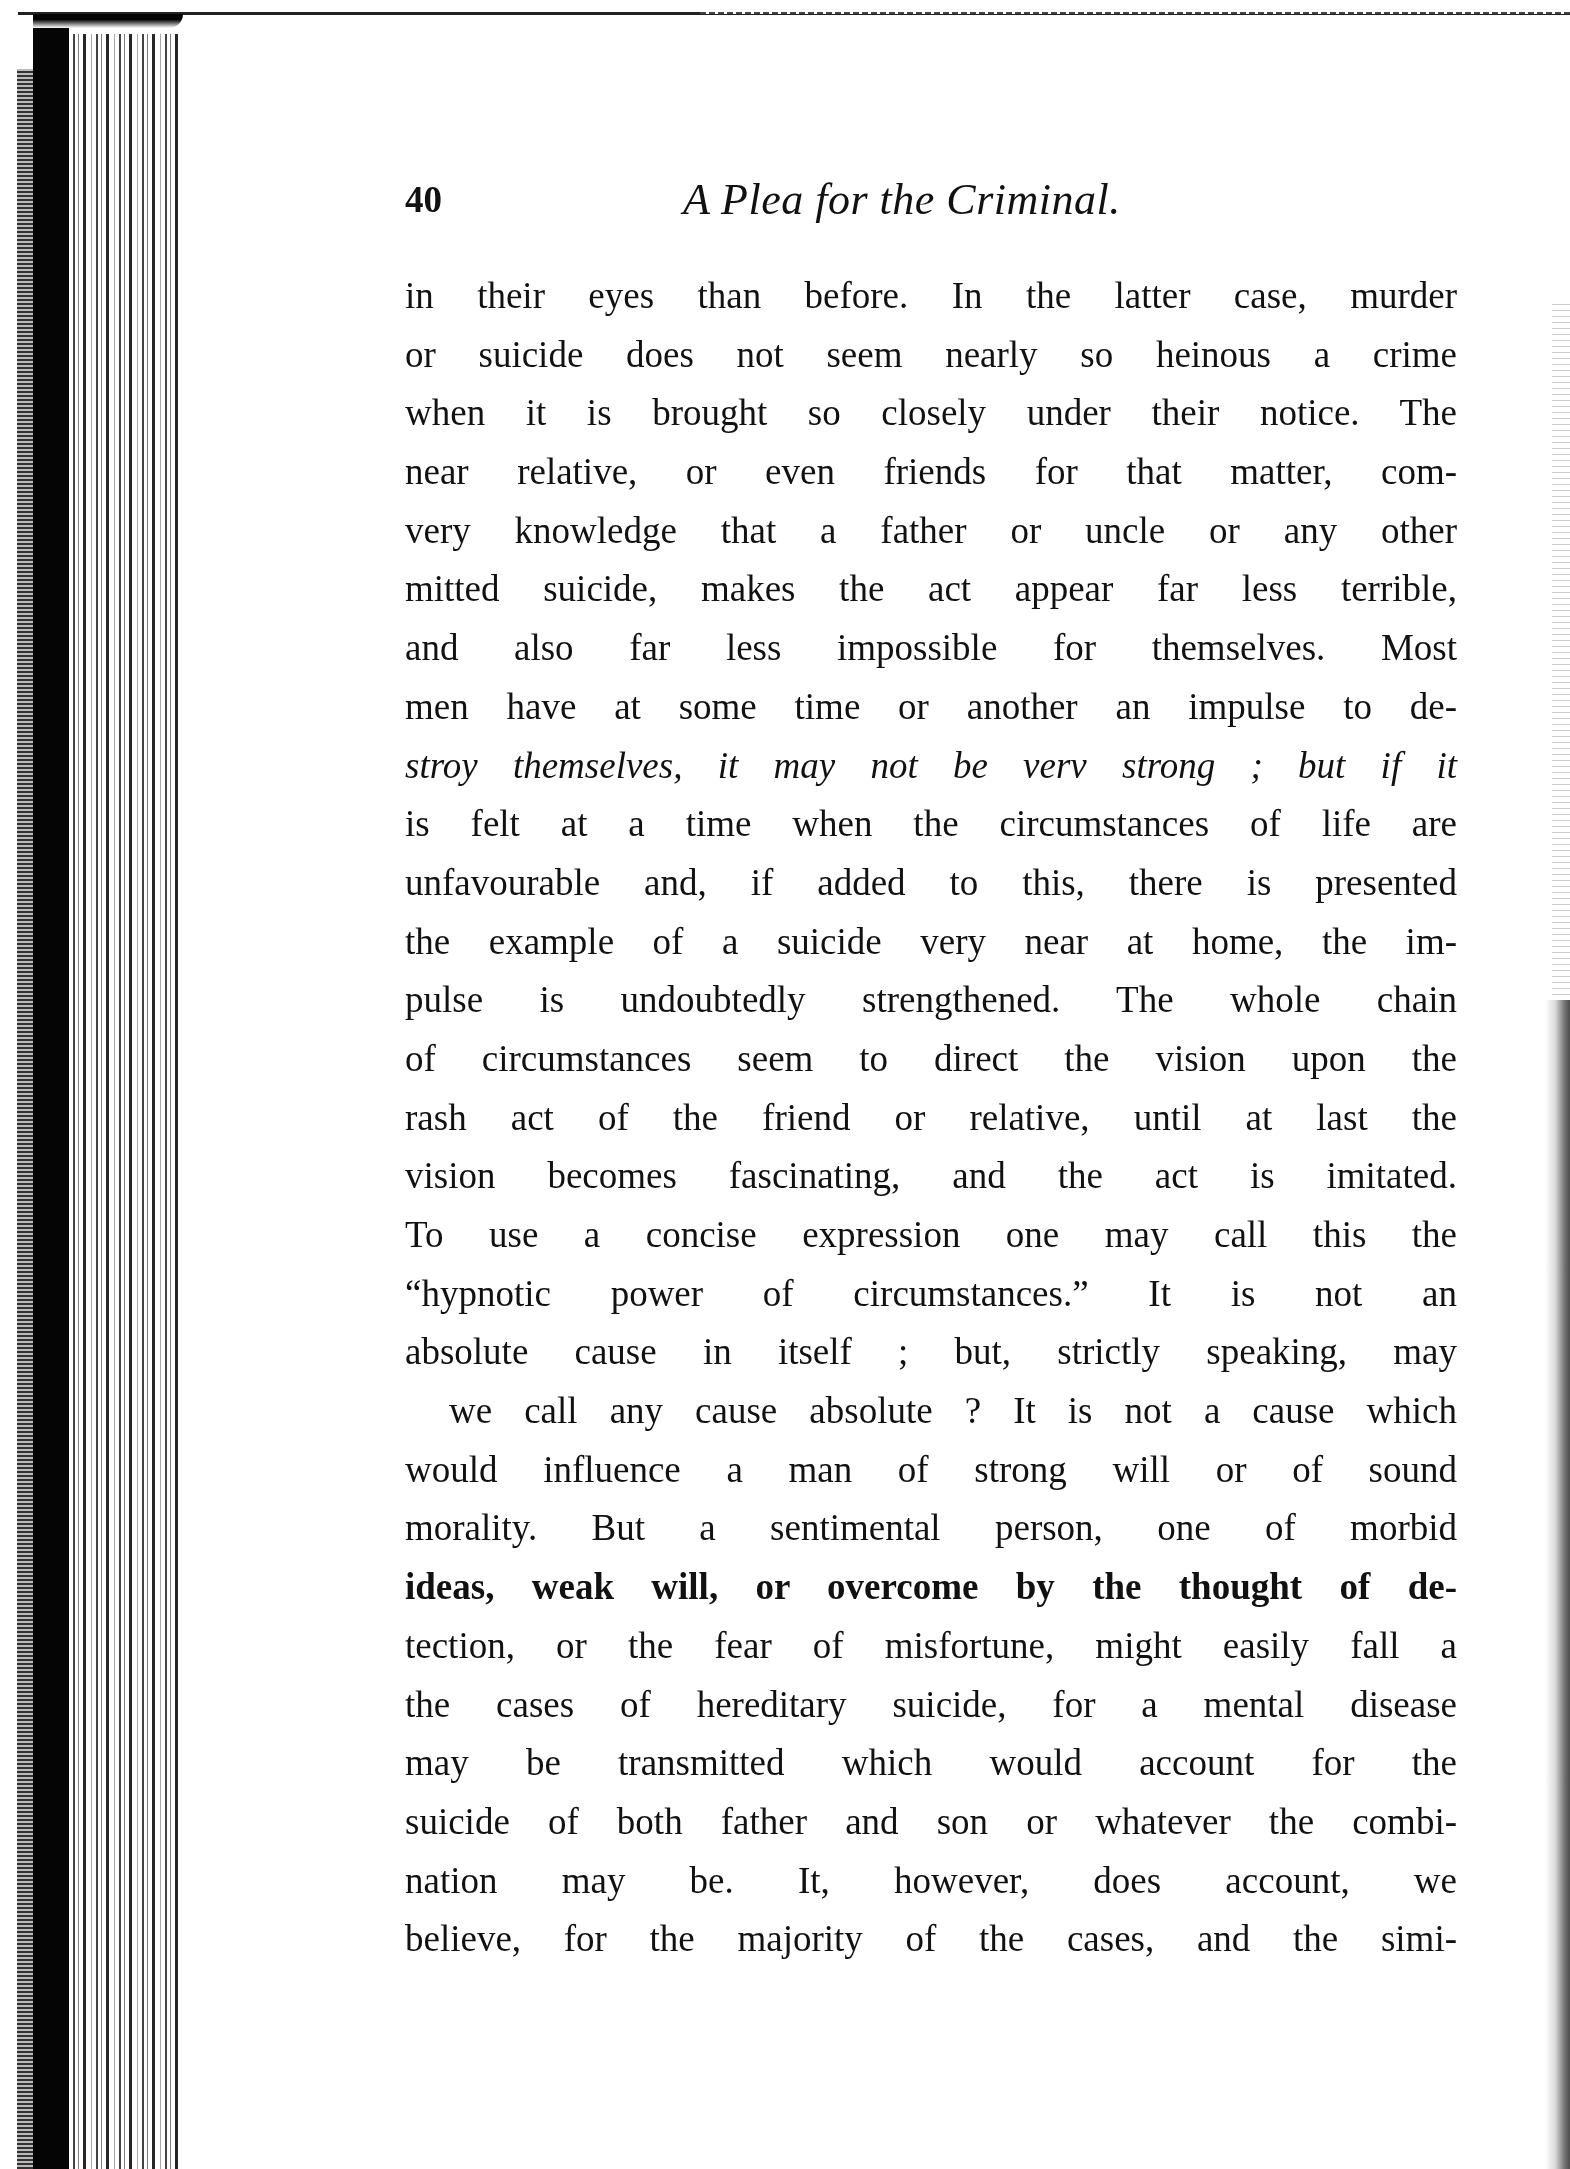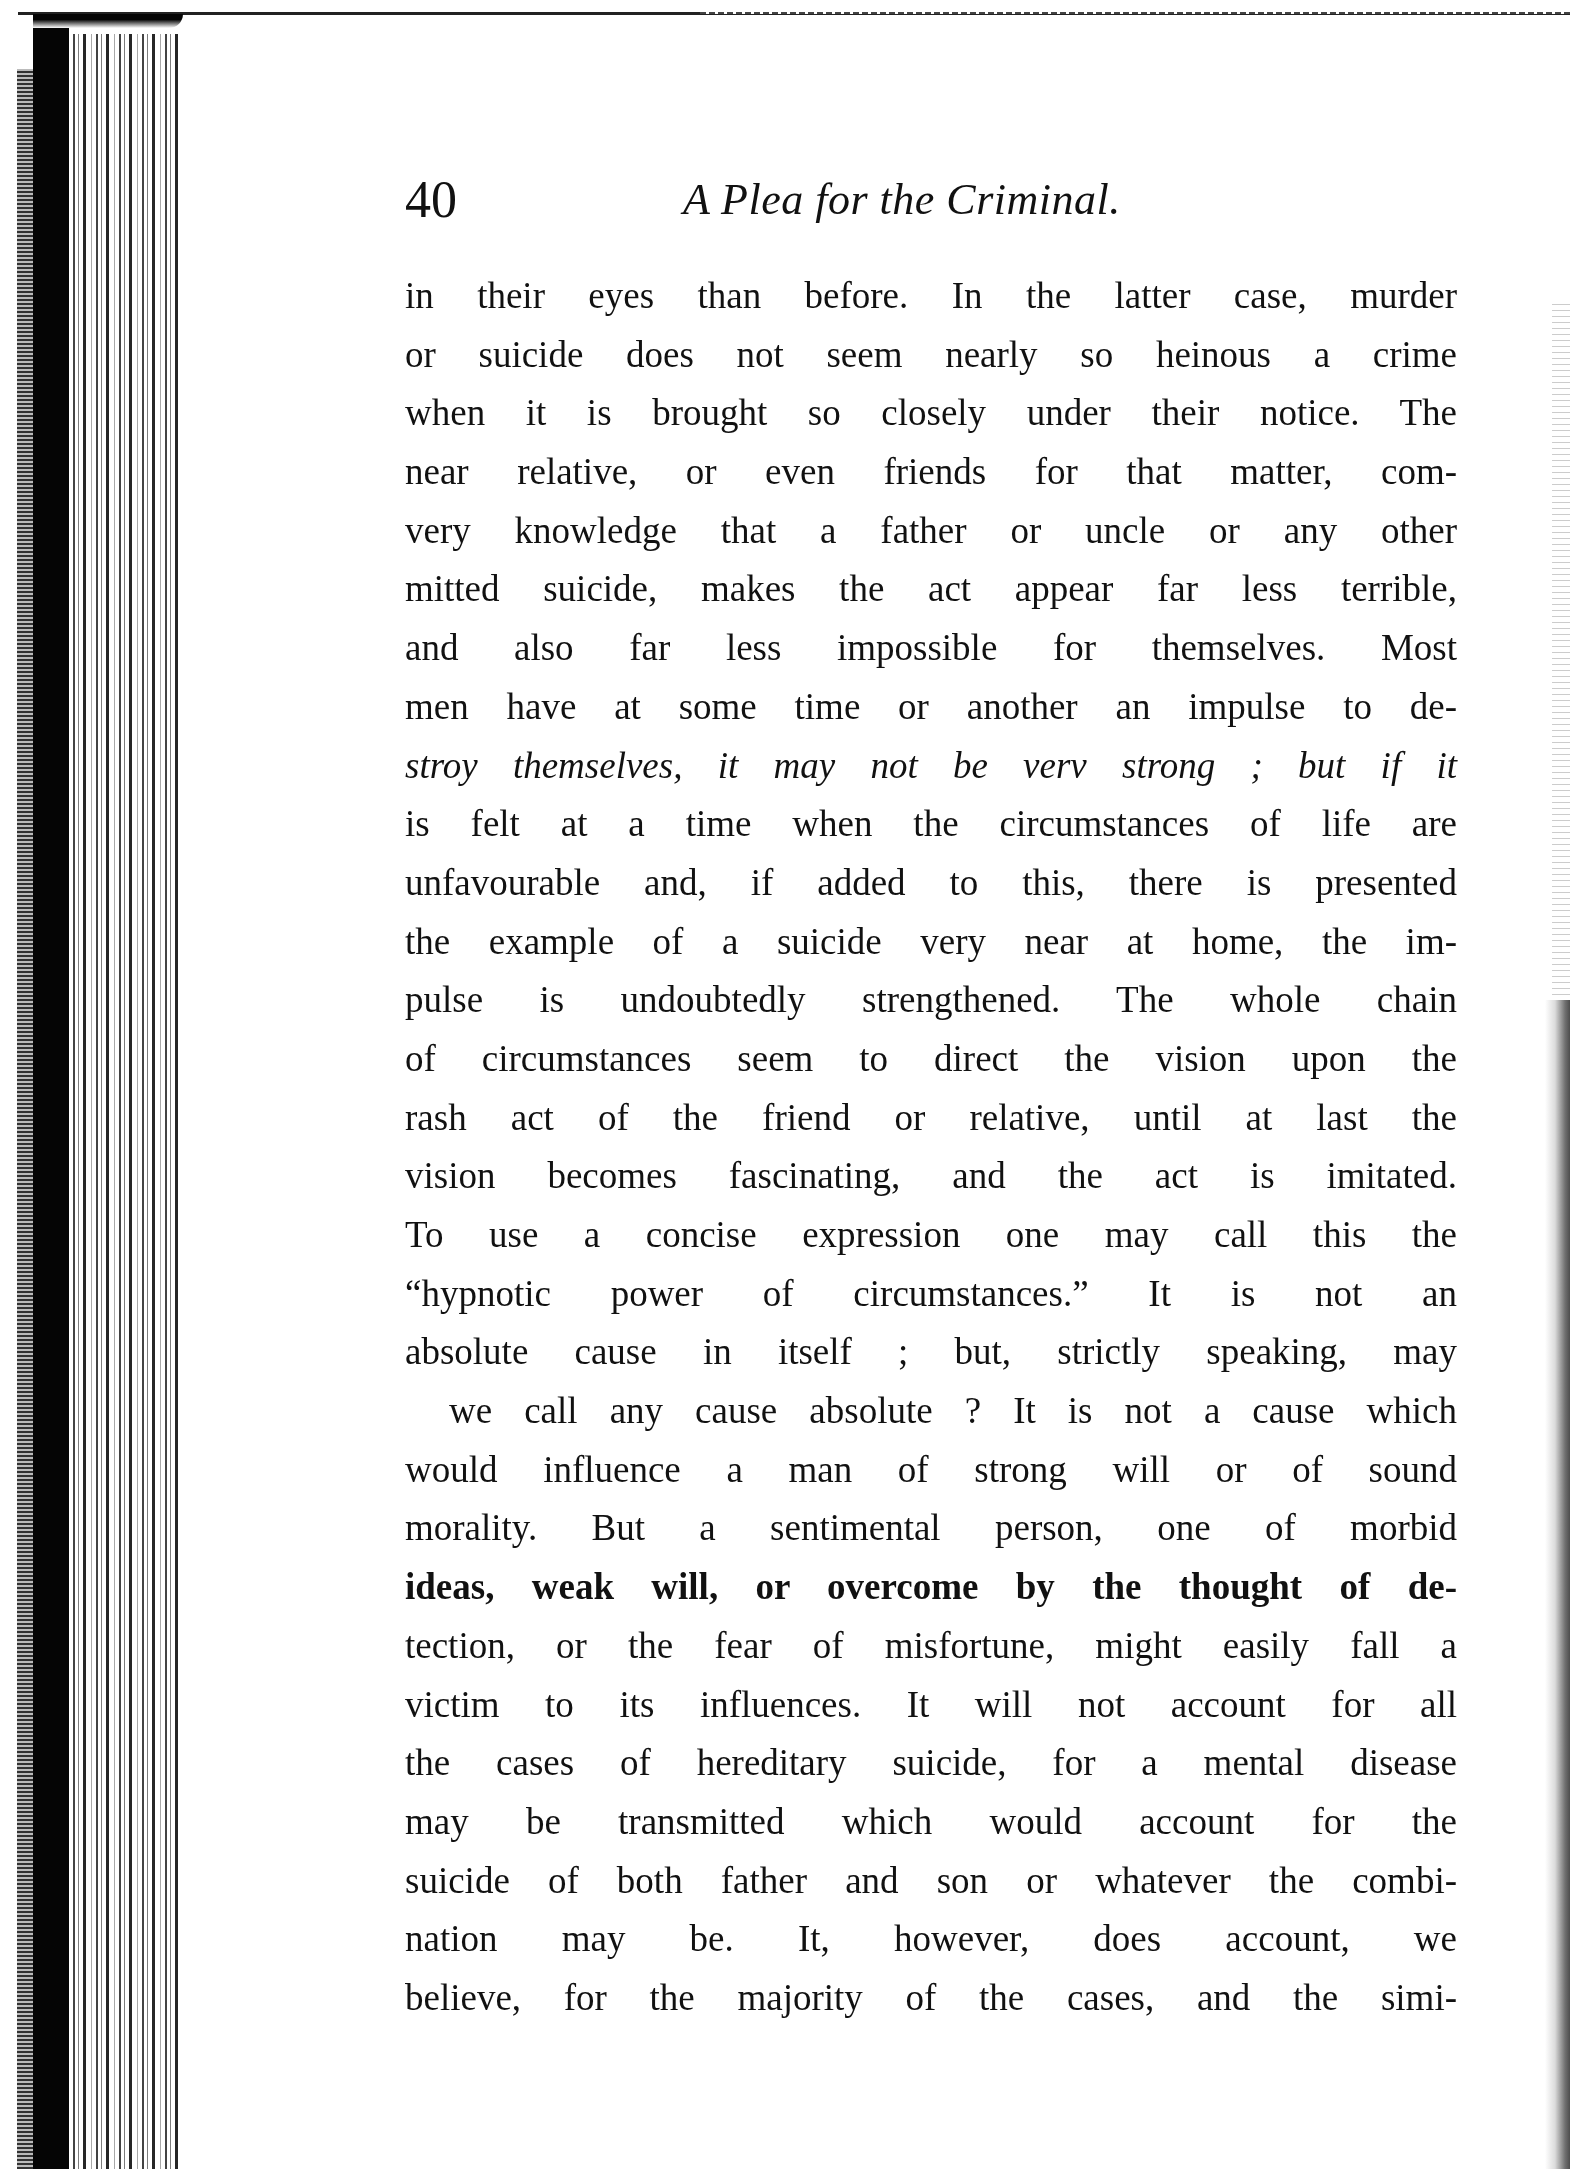--- a/index.html
+++ b/index.html
@@ -11,21 +11,21 @@
   .binding .spine { position:absolute; left:16px; top:0; width:36px; height:2155px; background:#050505; }
   .binding .spine-top { position:absolute; left:16px; top:0; width:150px; height:14px; background:linear-gradient(180deg,#050505 0,#050505 40%,#fff 100%); border-radius:0 0 30px 0; }
   .binding .edges { position:absolute; left:52px; top:20px; width:110px; height:2135px;
     background:
       repeating-linear-gradient(90deg,#fff 0 4px,#222 4px 6px,#fff 6px 9px,#666 9px 10px,#fff 10px 14px,#000 14px 17px,#fff 17px 22px,#999 22px 23px); opacity:.85; }
   .right-edge { position:absolute; left:1545px; top:1000px; width:25px; height:1169px;
     background:linear-gradient(90deg,#fff 0,#ccc 40%,#333 80%,#000 100%); opacity:.7; }
   .right-edge2 { position:absolute; left:1552px; top:300px; width:18px; height:700px;
     background:repeating-linear-gradient(0deg,#fff 0 5px,#aaa 5px 6px); opacity:.6; }
   .header { position:absolute; left:405px; top:172px; width:1052px; height:60px; }
-  .page-number { position:absolute; left:0; top:0; font-size:52px; line-height:56px; }
+  .page-number { position:absolute; left:0; top:0; font-size:37px; line-height:56px;font-weight:bold; }
   .running-title { position:absolute; left:278px; top:0; font-size:44px; line-height:56px; font-style:italic; letter-spacing:0.5px; }
   .body-text { position:absolute; left:405px; top:267px; width:1052px; }
   .line { display:block; font-size:37px; line-height:58.7px; height:58.7px; text-align:justify; text-align-last:justify; white-space:nowrap; word-spacing:2px; }
   .line span { white-space:normal; }
 </style>
 </head>
 <body>
 
 <div class="top-rule"></div>
 <div class="top-rule-fade"></div>
@@ -111,23 +111,20 @@
   <div class="line">
       <span style="display: block; text-align: justify; text-align-last: justify;">morality.  But a sentimental person, one of morbid</span>
     </div>
   <div class="line">
       <span style="display: block; text-align: justify; text-align-last: justify; font-weight: bold;">ideas, weak will, or overcome by the thought of de-</span>
     </div>
   <div class="line">
       <span style="display: block; text-align: justify; text-align-last: justify;">tection, or the fear of misfortune, might easily fall a</span>
     </div>
   <div class="line">
-      <span style="display: block; text-align: justify; text-align-last: justify;">victim to its influences.  It will not account for all</span>
-    </div>
-  <div class="line">
       <span style="display: block; text-align: justify; text-align-last: justify;">the cases of hereditary suicide, for a mental disease</span>
     </div>
   <div class="line">
       <span style="display: block; text-align: justify; text-align-last: justify;">may be transmitted which would account for the</span>
     </div>
   <div class="line">
       <span style="display: block; text-align: justify; text-align-last: justify;">suicide of both father and son or whatever the combi-</span>
     </div>
   <div class="line">
       <span style="display: block; text-align: justify; text-align-last: justify;">nation may be.  It, however, does account, we</span>

